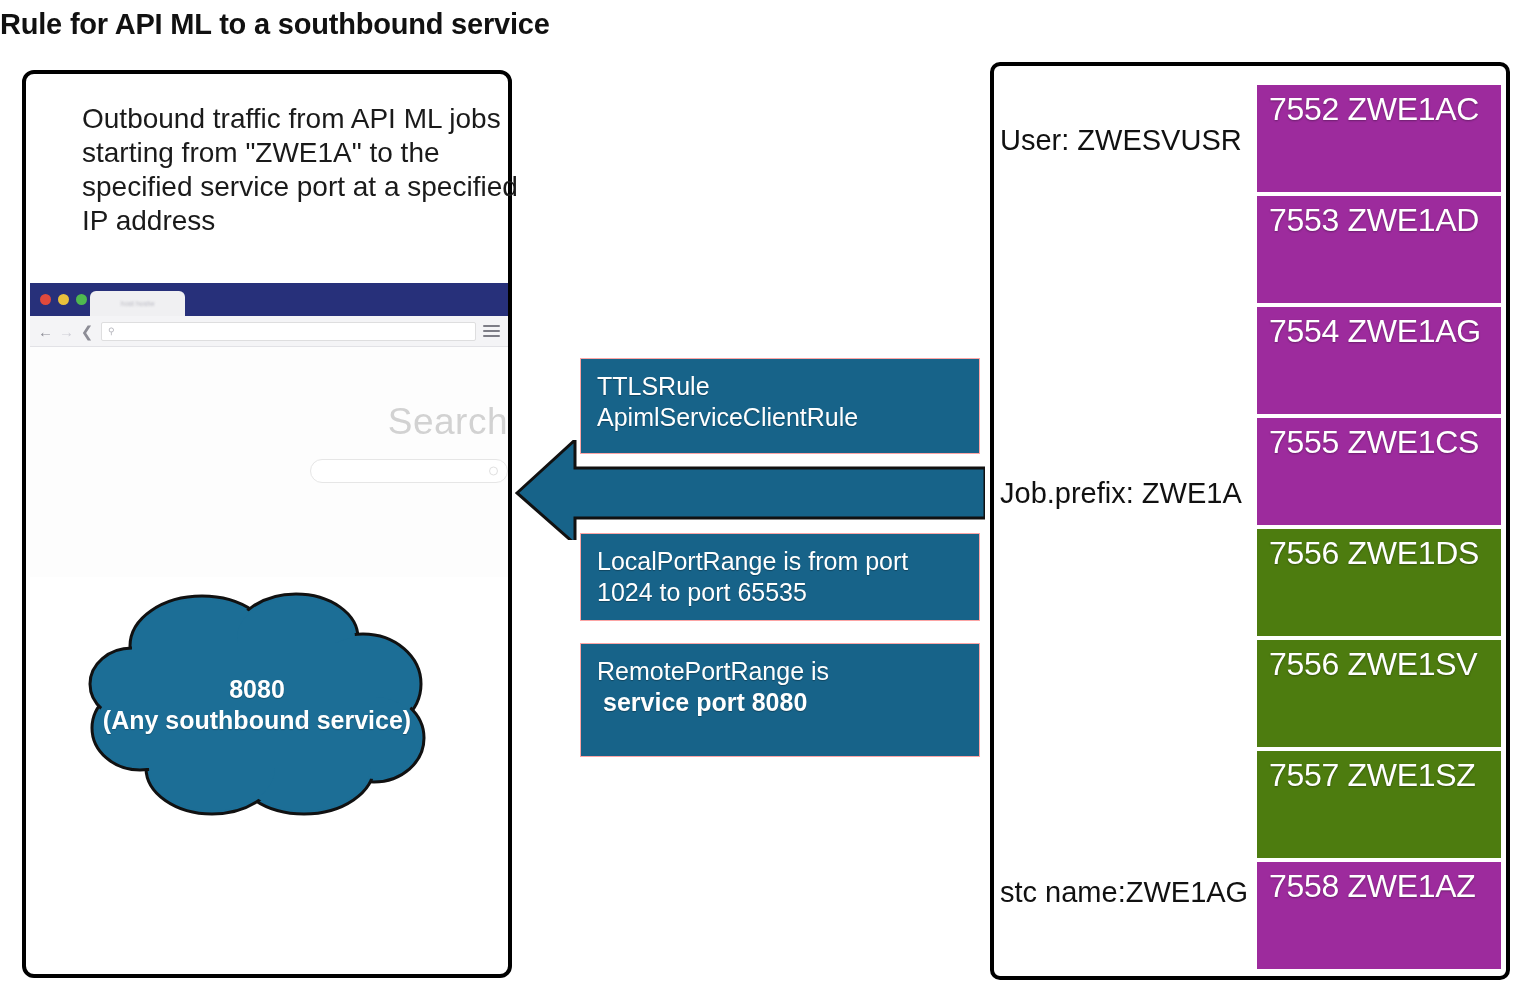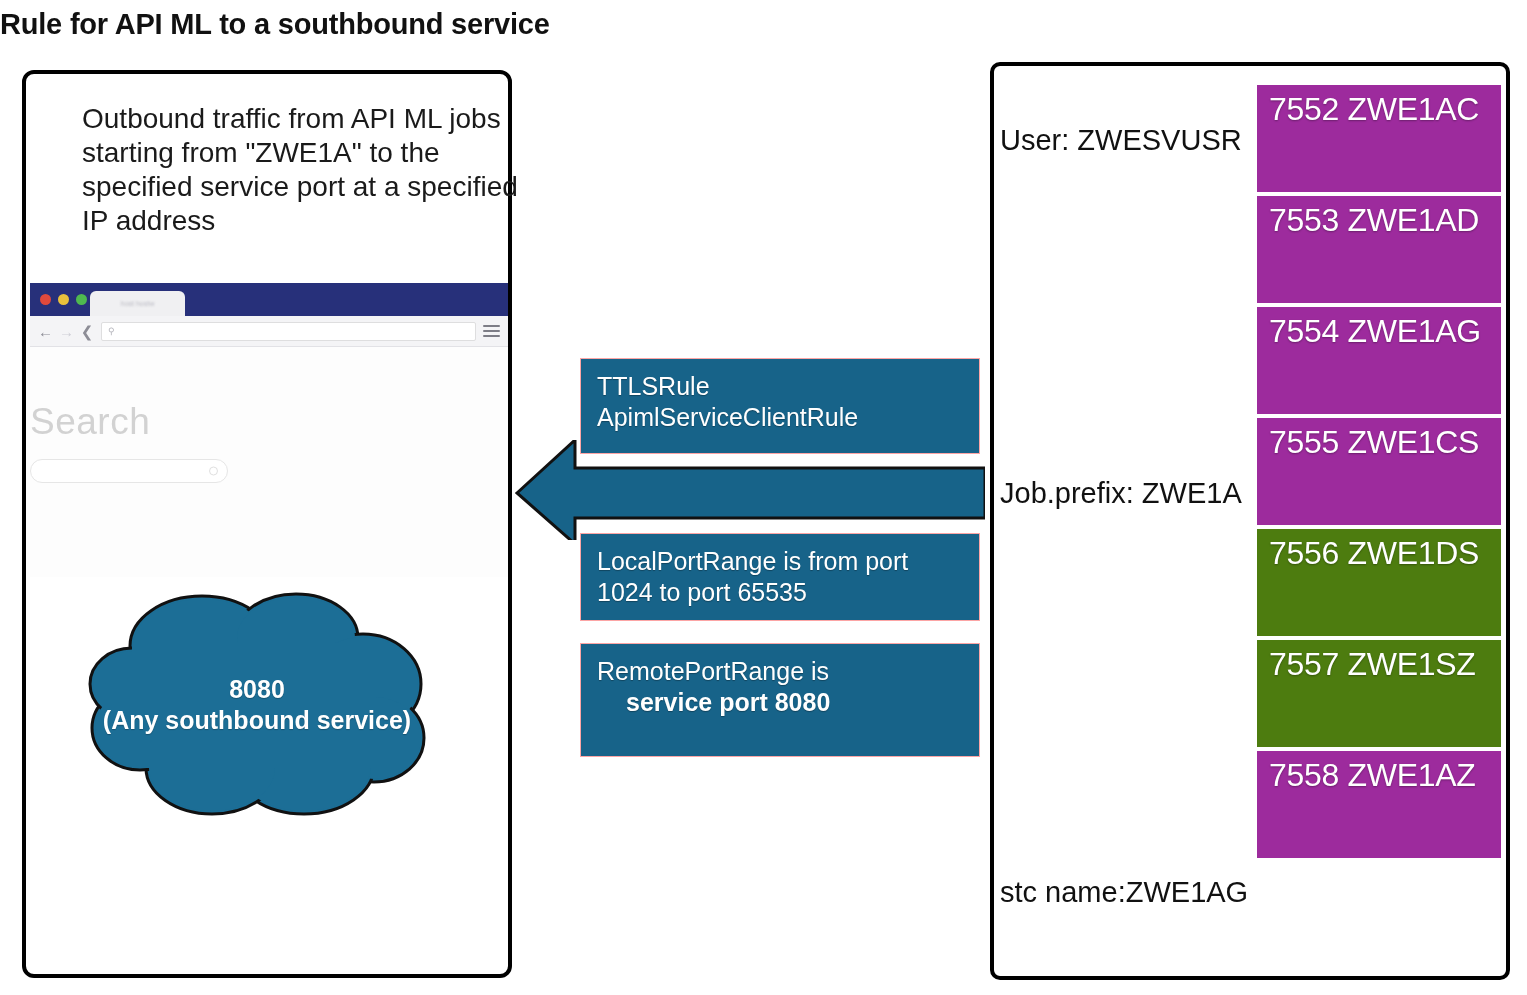--- a/index.html
+++ b/index.html
@@ -60,21 +60,21 @@
   .nav-ico.dim{color:#cfcfd6;}
   .urlbar{
     flex:1;height:17px;background:#ffffff;border:1px solid #dededf;
     border-radius:2px;display:flex;align-items:center;padding:0 6px;
   }
   .urlbar-ico{font-size:9px;color:#b4b4bb;}
   .burger{display:flex;flex-direction:column;gap:3px;width:17px;}
   .burger span{display:block;height:2px;background:#7d7d86;border-radius:1px;}
   .browser-body{
     position:relative;height:231px;background:#fdfdfd;
-    display:flex;flex-direction:column;align-items:flex-start;
+    display:flex;flex-direction:column;align-items:flex-end;
     padding-top:54px;box-sizing:border-box;
   }
   .search-word{
     font-size:37px;color:#d2d2d2;letter-spacing:0.5px;
   }
   .search-pill{
     margin-top:16px;width:196px;height:22px;
     border:1px solid #e6e6e6;border-radius:13px;background:#fff;
     position:relative;
   }
@@ -98,21 +98,21 @@
     border:1px solid #fca5a5;
     box-sizing:border-box;
     padding:12px 16px;
     font-size:25px;line-height:1.22;
     text-shadow:0 1px 1px rgba(0,0,0,.3);
   }
   #callout-ttls{left:580px;top:358px;width:400px;height:96px;}
   #callout-local{left:580px;top:533px;width:400px;height:88px;}
   #callout-remote{left:580px;top:643px;width:400px;height:114px;}
   .callout .b{font-weight:bold;}
-  .callout .indent{padding-left:6px;display:block;margin-left:23px;}
+  .callout .indent{padding-left:6px;display:block;}
   
   .right-panel{
     position:absolute;left:990px;top:62px;width:520px;height:918px;
     border:4px solid #000;border-radius:10px;background:#fff;
     box-sizing:border-box;
   }
   .right-label{
     position:absolute;left:1000px;font-size:29px;color:#111;
     white-space:nowrap;
   }
@@ -238,15 +238,16 @@
 <div class="right-label" id="label-user">User: ZWESVUSR</div>
 <div class="right-label" id="label-jobprefix">Job.prefix: ZWE1A</div>
 <div class="right-label" id="label-stc">stc name:ZWE1AG</div>
 
 <div class="ports" id="ports-list">
     <div class="port-block purple">7552 ZWE1AC</div>
     <div class="port-block purple">7553 ZWE1AD</div>
     <div class="port-block purple">7554 ZWE1AG</div>
     <div class="port-block purple">7555 ZWE1CS</div>
     <div class="port-block blue">7556 ZWE1DS</div>
+    <div class="port-block blue">7556 ZWE1SV</div>
     <div class="port-block blue">7557 ZWE1SZ</div>
     <div class="port-block purple last">7558 ZWE1AZ</div>
   </div>
 
 </body></html>

